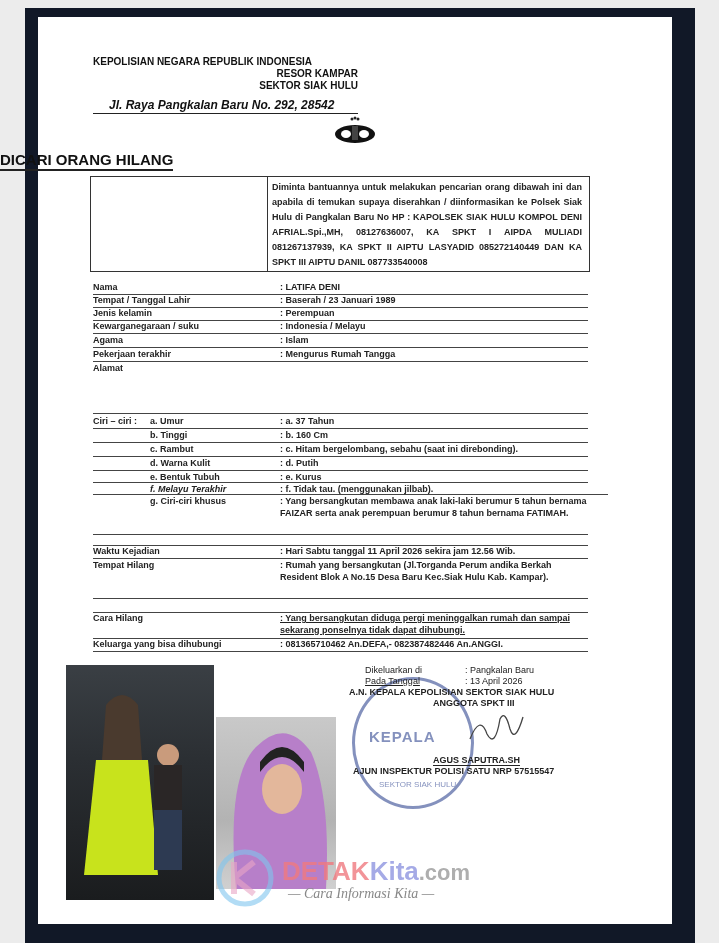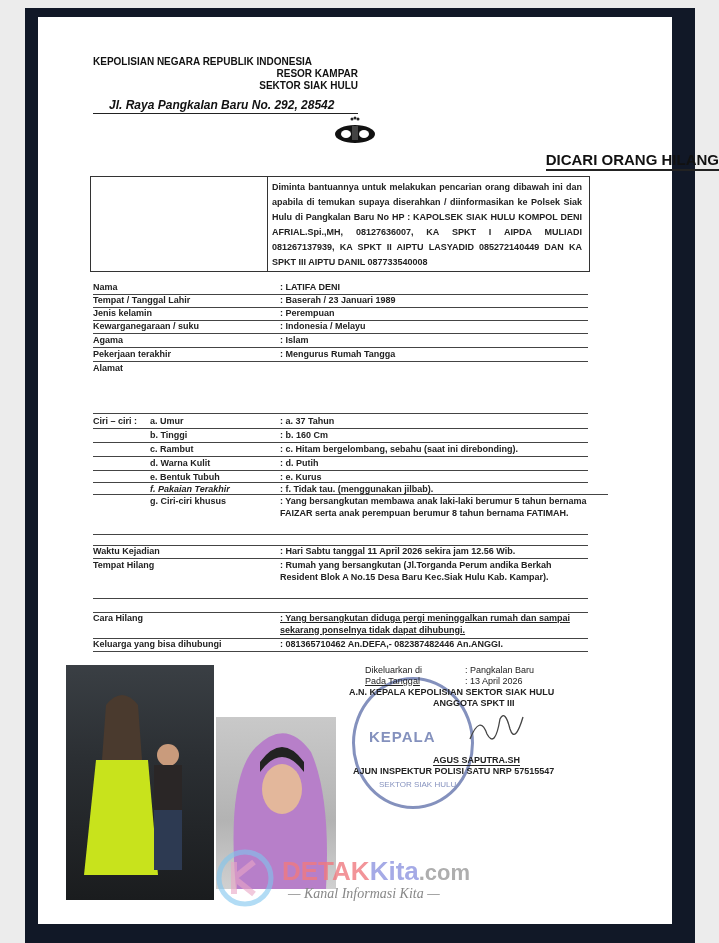--- a/index.html
+++ b/index.html
@@ -3,21 +3,21 @@
 <meta charset="utf-8">
 <style>
   html,body{margin:0;padding:0;}
   body{width:719px;height:943px;background:#ececec;position:relative;overflow:hidden;font-family:"Liberation Sans",sans-serif;}
   .frame{position:absolute;left:25px;top:8px;width:670px;height:935px;background:#111827;}
   .paper{position:absolute;left:38px;top:17px;width:634px;height:907px;background:#fff;}
   .hdr{position:absolute;left:93px;top:56px;width:265px;font-weight:bold;font-size:10px;color:#111;line-height:12px;}
   .hdr .c{text-align:right;}
   .hdr .addr{font-style:italic;font-size:12px;border-bottom:1.5px solid #222;padding:0 0 2px 16px;margin-top:7px;}
   .emblem{position:absolute;left:333px;top:116px;width:44px;height:28px;}
-  .title{position:absolute;left:0;width:719px;top:151px;text-align:right;font-weight:bold;font-size:15px;color:#111;}
+  .title{position:absolute;left:0;width:719px;top:151px;text-align:left;font-weight:bold;font-size:15px;color:#111;}
   .title span{border-bottom:2px solid #222;padding-bottom:1px;}
   .box{position:absolute;left:90px;top:176px;width:498px;height:94px;border:1.5px solid #333;}
   .box .left{position:absolute;left:0;top:0;width:176px;height:94px;border-right:1.5px solid #333;}
   .box .txt{position:absolute;left:181px;top:3px;width:310px;font-size:9px;font-weight:bold;line-height:15px;color:#222;text-align:justify;}
   .row{position:absolute;left:93px;width:495px;font-size:9px;font-weight:bold;color:#222;border-bottom:1.5px solid #444;}
   .row .lbl{position:absolute;left:0;top:0;}
   .row .val{position:absolute;left:187px;top:0;width:310px;line-height:11.5px;}
   .row .sub{position:absolute;left:57px;top:0;}
   .photos{position:absolute;left:66px;top:665px;}
   .p1{position:absolute;left:0;top:0;width:148px;height:235px;background:linear-gradient(180deg,#3a3f44 0%,#2b2f33 40%,#1a1c1e 100%);}
@@ -99,21 +99,21 @@
   </div>
 <div class="row" style="top:458px;height:12px">
     <span class="sub">d. Warna Kulit</span>
     <span class="val">: d. Putih</span>
   </div>
 <div class="row" style="top:472px;height:10px">
     <span class="sub">e. Bentuk Tubuh</span>
     <span class="val">: e. Kurus</span>
   </div>
 <div class="row" style="top:484px;height:10px;width:515px">
-    <span class="sub" style="font-style:italic">f. Pakaian Terakhir</span>
+    <span class="sub" style="font-style:italic">f. Melayu Terakhir</span>
     <span class="val">: f.  Tidak tau. (menggunakan jilbab).</span>
   </div>
 <div class="row" style="top:496px;height:38px">
     <span class="sub">g. Ciri-ciri khusus</span>
     <span class="val">:  Yang bersangkutan membawa anak laki-laki berumur 5 tahun bernama FAIZAR serta anak perempuan berumur 8 tahun bernama FATIMAH.</span>
   </div>
 
 <div class="row" style="top:545px;height:12px;border-top:1.5px solid #444">
     <span class="lbl">Waktu Kejadian</span>
     <span class="val">:  Hari  Sabtu tanggal 11 April 2026 sekira jam 12.56 Wib.</span>
@@ -171,14 +171,14 @@
 </div>
 
 <div class="wm">
   <svg style="position:absolute;left:0;top:0;opacity:.6" width="66" height="62">
       <circle cx="33" cy="30" r="26" fill="none" stroke="#7fc6ef" stroke-width="5"></circle>
       <path d="M22 14 L22 46 M22 30 L42 14 M22 30 L42 46" stroke="#e9a6c6" stroke-width="6" fill="none"></path>
     </svg>
   <div style="position:absolute;left:70px;top:8px;font-size:26px;font-weight:bold;opacity:.8">
     <span style="color:#f07a80">DETAK</span><span style="color:#8f96e0">Kita</span><span style="color:#9a9a9a;font-size:22px">.com</span>
   </div>
-  <div style="position:absolute;left:76px;top:38px;font-family:'Liberation Serif',serif;font-style:italic;font-size:14px;color:#888">— Kanal Informasi Kita —</div>
+  <div style="position:absolute;left:76px;top:38px;font-family:'Liberation Serif',serif;font-style:italic;font-size:14px;color:#888">— Cara Informasi Kita —</div>
 </div>
 
 </body></html>

